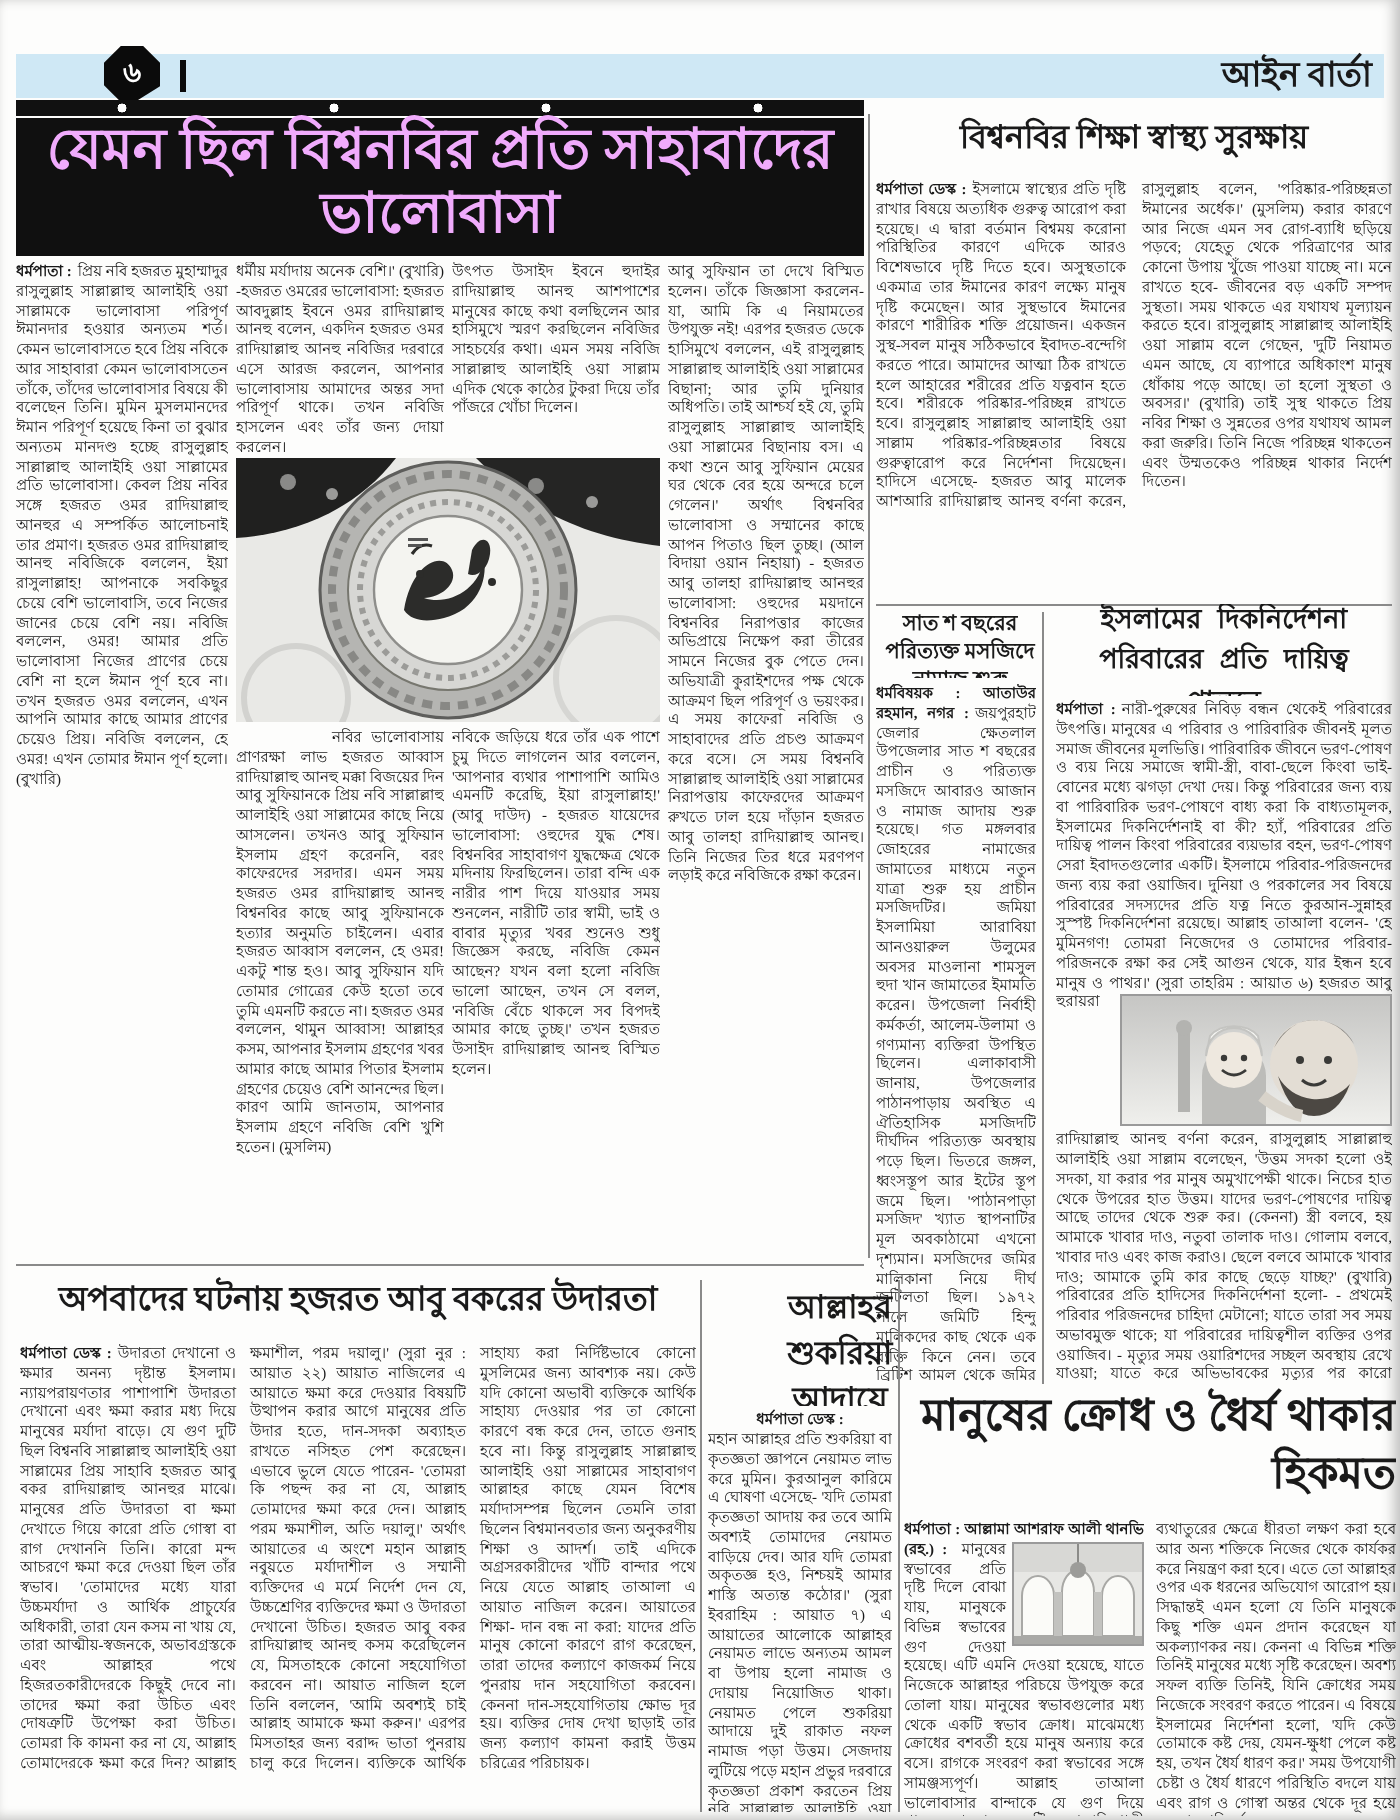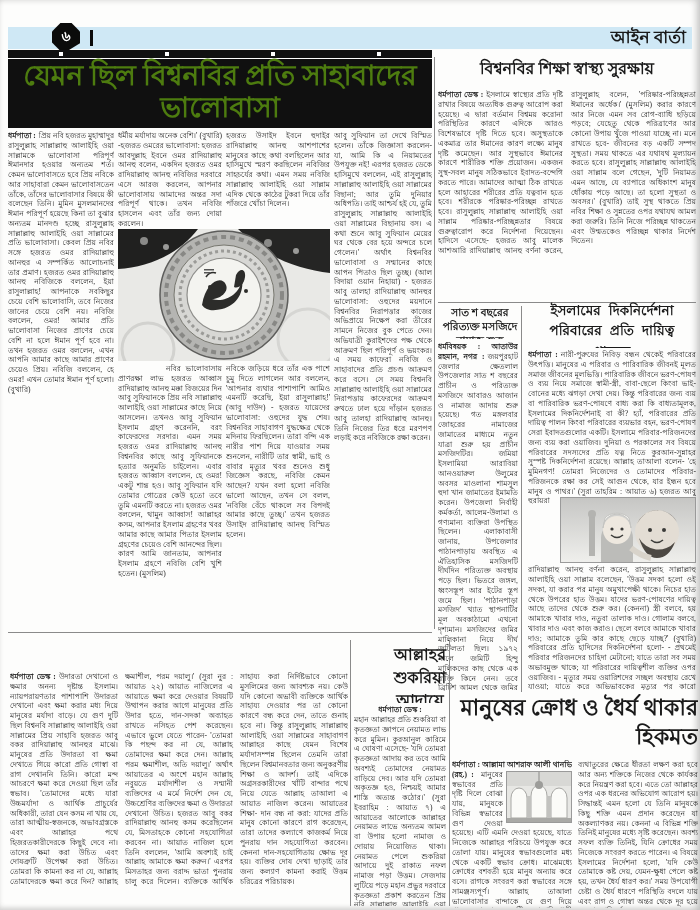--- a/index.html
+++ b/index.html
@@ -21,21 +21,21 @@
          clip-path:polygon(30% 0,70% 0,100% 30%,100% 72%,55% 100%,30% 100%,0 70%,0 30%);
          display:flex;align-items:center;justify-content:center;font-weight:bold;font-size:14px;}
   .bar-sep{position:absolute;left:82px;top:3px;width:3px;height:16px;background:#0b0b0b;}
   .edition-date{position:absolute;left:98px;top:4px;height:22px;display:flex;align-items:center;font-size:14px;margin-top:48px;}
   .masthead{position:absolute;right:6px;top:0;height:22px;display:flex;align-items:center;font-size:17px;font-weight:bold;}
 
   
   .ornament{left:8px;top:50px;width:424px;height:8px;background-color:#111;
             background-image:radial-gradient(circle 2.6px at 50% 50%, #fff 0 2.2px, #111 2.3px);
             background-size:106px 8px;background-repeat:repeat-x;}
-  .main-headline{left:8px;top:59px;width:424px;height:69px;background:var(--headline-bg);color:#4d7c0f;
+  .main-headline{left:8px;top:59px;width:424px;height:69px;background:var(--headline-bg);color:#f0abfc;
                  font-size:28px;font-weight:bold;text-align:center;line-height:1.16;padding-top:1px;}
 
   
   .bodytxt{font-size:7.5px;line-height:1.3;text-align:justify;overflow:hidden;color:#191919;}
   .byl{font-weight:bold;margin-right:3px;}
   .subhead{font-weight:normal;margin-left:48px;}
   .cols2{column-count:2;column-gap:8px;}
   .cols3{column-count:3;column-gap:7px;}
 
   .rule-v{width:1px;background:var(--rule);}
@@ -69,21 +69,21 @@
     <div class="masthead">আইন বার্তা</div>
   </div>
 
   <div class="abs ornament"></div>
   <div class="abs main-headline">যেমন ছিল বিশ্বনবির প্রতি সাহাবাদের ভালোবাসা</div>
 
   <div class="abs bodytxt" style="left:8px;top:131px;width:106px;height:498px;">
     <span class="byl">ধর্মপাতা :</span><span>প্রিয় নবি হজরত মুহাম্মাদুর রাসুলুল্লাহ সাল্লাল্লাহু আলাইহি ওয়া সাল্লামকে ভালোবাসা পরিপূর্ণ ঈমানদার হওয়ার অন্যতম শর্ত। কেমন ভালোবাসতে হবে প্রিয় নবিকে আর সাহাবারা কেমন ভালোবাসতেন তাঁকে, তাঁদের ভালোবাসার বিষয়ে কী বলেছেন তিনি। মুমিন মুসলমানদের ঈমান পরিপূর্ণ হয়েছে কিনা তা বুঝার অন্যতম মানদণ্ড হচ্ছে রাসুলুল্লাহ সাল্লাল্লাহু আলাইহি ওয়া সাল্লামের প্রতি ভালোবাসা। কেবল প্রিয় নবির সঙ্গে হজরত ওমর রাদিয়াল্লাহু আনহুর এ সম্পর্কিত আলোচনাই তার প্রমাণ। হজরত ওমর রাদিয়াল্লাহু আনহু নবিজিকে বললেন, ইয়া রাসুলাল্লাহ! আপনাকে সবকিছুর চেয়ে বেশি ভালোবাসি, তবে নিজের জানের চেয়ে বেশি নয়। নবিজি বললেন, ওমর! আমার প্রতি ভালোবাসা নিজের প্রাণের চেয়ে বেশি না হলে ঈমান পূর্ণ হবে না। তখন হজরত ওমর বললেন, এখন আপনি আমার কাছে আমার প্রাণের চেয়েও প্রিয়। নবিজি বললেন, হে ওমর! এখন তোমার ঈমান পূর্ণ হলো। (বুখারি)</span>
   </div>
   <div class="abs bodytxt" style="left:118px;top:131px;width:104px;height:95px;">ধর্মীয় মর্যাদায় অনেক বেশি।' (বুখারি) -হজরত ওমরের ভালোবাসা: হজরত আবদুল্লাহ ইবনে ওমর রাদিয়াল্লাহু আনহু বলেন, একদিন হজরত ওমর রাদিয়াল্লাহু আনহু নবিজির দরবারে এসে আরজ করলেন, আপনার ভালোবাসায় আমাদের অন্তর সদা পরিপূর্ণ থাকে। তখন নবিজি হাসলেন এবং তাঁর জন্য দোয়া করলেন।</div>
-  <div class="abs bodytxt" style="left:226px;top:131px;width:104px;height:95px;">হজরত উসাইদ ইবনে হুদাইর রাদিয়াল্লাহু আনহু আশপাশের মানুষের কাছে কথা বলছিলেন আর হাসিমুখে স্মরণ করছিলেন নবিজির সাহচর্যের কথা। এমন সময় নবিজি সাল্লাল্লাহু আলাইহি ওয়া সাল্লাম এদিক থেকে কাঠের টুকরা দিয়ে তাঁর পাঁজরে খোঁচা দিলেন।</div>
+  <div class="abs bodytxt" style="left:226px;top:131px;width:104px;height:95px;">উৎপত উসাইদ ইবনে হুদাইর রাদিয়াল্লাহু আনহু আশপাশের মানুষের কাছে কথা বলছিলেন আর হাসিমুখে স্মরণ করছিলেন নবিজির সাহচর্যের কথা। এমন সময় নবিজি সাল্লাল্লাহু আলাইহি ওয়া সাল্লাম এদিক থেকে কাঠের টুকরা দিয়ে তাঁর পাঁজরে খোঁচা দিলেন।</div>
 
   <div class="abs photo" style="left:118px;top:229px;width:212px;height:132px;border:none;">
     <svg width="212" height="132" viewBox="0 0 212 132">
       <rect width="212" height="132" fill="#e9e9e6"></rect>
       <circle cx="30" cy="120" r="26" fill="none" stroke="#d2d2cf" stroke-width="3"></circle>
       <circle cx="190" cy="110" r="30" fill="none" stroke="#d6d6d3" stroke-width="3"></circle>
       <path d="M0,0 H80 C60,26 30,38 0,40 Z" fill="#20201f"></path>
       <path d="M212,0 H120 C150,30 180,40 212,44 Z" fill="#252524"></path>
       <circle cx="26" cy="12" r="4" fill="#8a8a88"></circle>
         <circle cx="48" cy="18" r="3" fill="#9a9a98"></circle>
@@ -151,20 +151,21 @@
         <circle cx="51" cy="31" r="1.6" fill="#3a3a38"></circle>
           <circle cx="61" cy="31" r="1.6" fill="#3a3a38"></circle>
         <path d="M50,37 q6,5 12,0" stroke="#3a3a38" stroke-width="1.4" fill="none"></path>
         <path d="M70,50 q10,8 20,10" stroke="#d8d3ca" stroke-width="6" fill="none"></path>
       </svg>
     </span>
     <span>হজরত আবু হুরায়রা রাদিয়াল্লাহু আনহু বর্ণনা করেন, রাসুলুল্লাহ সাল্লাল্লাহু আলাইহি ওয়া সাল্লাম বলেছেন, 'উত্তম সদকা হলো ওই সদকা, যা করার পর মানুষ অমুখাপেক্ষী থাকে। নিচের হাত থেকে উপরের হাত উত্তম। যাদের ভরণ-পোষণের দায়িত্ব আছে তাদের থেকে শুরু কর। (কেননা) স্ত্রী বলবে, হয় আমাকে খাবার দাও, নতুবা তালাক দাও। গোলাম বলবে, খাবার দাও এবং কাজ করাও। ছেলে বলবে আমাকে খাবার দাও; আমাকে তুমি কার কাছে ছেড়ে যাচ্ছ?' (বুখারি) পরিবারের প্রতি হাদিসের দিকনির্দেশনা হলো- - প্রথমেই পরিবার পরিজনদের চাহিদা মেটানো; যাতে তারা সব সময় অভাবমুক্ত থাকে; যা পরিবারের দায়িত্বশীল ব্যক্তির ওপর ওয়াজিব। - মৃত্যুর সময় ওয়ারিশদের সচ্ছল অবস্থায় রেখে যাওয়া; যাতে করে অভিভাবকের মৃত্যুর পর কারো মুখাপেক্ষী হতে না হয়। - প্রত্যেক দানশীল পদক্ষেপে সদকার সওয়াব লাভ হয়। পুরুষরা পদস্খলন থেকে মুক্ত থাকে। - সঠিকভাবে দান করলে, যে পরিমাণ সম্পদ দান করলে মানুষ অভাবমুক্ত হয়; অধিক প্রয়োজনীয় চাহিদা পূরণ হয়। বিশেষত করে এসএসবিতে পরিজনদের রেগে যাওয়া; যদি পরিবারের প্রত্যেক সদস্য দুনিয়ায় যেমন থাকবে স্বজন তেমনি পরকালের জবাবদিহিতায়ও থাকবে সত্য। আল্লাহ তাআলা মুসলিম উম্মাহকে কুরআনের দিকনির্দেশনা ও হাদিসের ওপর যথাযথ আমল করার তাওফিক দান করুন। পরিবারের প্রতি দুনিয়া ও পরকালের হক যথাযথ আদায় করার তাওফিক দান করুন। আমিন।</span>
   </div>
 
   <div class="abs rule-h" style="left:8px;top:632px;width:424px;"></div>
+  <div class="abs head-abubakar">অপবাদের ঘটনায় হজরত আবু বকরের উদারতা</div>
   <div class="abs bodytxt cols3" style="left:10px;top:672px;width:338px;height:234px;">
     <span class="byl">ধর্মপাতা ডেস্ক :</span><span>উদারতা দেখানো ও ক্ষমার অনন্য দৃষ্টান্ত ইসলাম। ন্যায়পরায়ণতার পাশাপাশি উদারতা দেখানো এবং ক্ষমা করার মধ্য দিয়ে মানুষের মর্যাদা বাড়ে। যে গুণ দুটি ছিল বিশ্বনবি সাল্লাল্লাহু আলাইহি ওয়া সাল্লামের প্রিয় সাহাবি হজরত আবু বকর রাদিয়াল্লাহু আনহুর মাঝে। মানুষের প্রতি উদারতা বা ক্ষমা দেখাতে গিয়ে কারো প্রতি গোস্বা বা রাগ দেখাননি তিনি। কারো মন্দ আচরণে ক্ষমা করে দেওয়া ছিল তাঁর স্বভাব। 'তোমাদের মধ্যে যারা উচ্চমর্যাদা ও আর্থিক প্রাচুর্যের অধিকারী, তারা যেন কসম না খায় যে, তারা আত্মীয়-স্বজনকে, অভাবগ্রস্তকে এবং আল্লাহর পথে হিজরতকারীদেরকে কিছুই দেবে না। তাদের ক্ষমা করা উচিত এবং দোষত্রুটি উপেক্ষা করা উচিত। তোমরা কি কামনা কর না যে, আল্লাহ তোমাদেরকে ক্ষমা করে দিন? আল্লাহ ক্ষমাশীল, পরম দয়ালু।' (সুরা নুর : আয়াত ২২) আয়াত নাজিলের এ আয়াতে ক্ষমা করে দেওয়ার বিষয়টি উত্থাপন করার আগে মানুষের প্রতি উদার হতে, দান-সদকা অব্যাহত রাখতে নসিহত পেশ করেছেন। এভাবে ভুলে যেতে পারেন- 'তোমরা কি পছন্দ কর না যে, আল্লাহ তোমাদের ক্ষমা করে দেন। আল্লাহ পরম ক্ষমাশীল, অতি দয়ালু।' অর্থাৎ আয়াতের এ অংশে মহান আল্লাহ নবুয়তে মর্যাদাশীল ও সম্মানী ব্যক্তিদের এ মর্মে নির্দেশ দেন যে, উচ্চশ্রেণির ব্যক্তিদের ক্ষমা ও উদারতা দেখানো উচিত। হজরত আবু বকর রাদিয়াল্লাহু আনহু কসম করেছিলেন যে, মিসতাহকে কোনো সহযোগিতা করবেন না। আয়াত নাজিল হলে তিনি বললেন, 'আমি অবশ্যই চাই আল্লাহ আমাকে ক্ষমা করুন।' এরপর মিসতাহর জন্য বরাদ্দ ভাতা পুনরায় চালু করে দিলেন। ব্যক্তিকে আর্থিক সাহায্য করা নির্দিষ্টভাবে কোনো মুসলিমের জন্য আবশ্যক নয়। কেউ যদি কোনো অভাবী ব্যক্তিকে আর্থিক সাহায্য দেওয়ার পর তা কোনো কারণে বন্ধ করে দেন, তাতে গুনাহ হবে না। কিন্তু রাসুলুল্লাহ সাল্লাল্লাহু আলাইহি ওয়া সাল্লামের সাহাবাগণ আল্লাহর কাছে যেমন বিশেষ মর্যাদাসম্পন্ন ছিলেন তেমনি তারা ছিলেন বিশ্বমানবতার জন্য অনুকরণীয় শিক্ষা ও আদর্শ। তাই এদিকে অগ্রসরকারীদের খাঁটি বান্দার পথে নিয়ে যেতে আল্লাহ তাআলা এ আয়াত নাজিল করেন। আয়াতের শিক্ষা- দান বন্ধ না করা: যাদের প্রতি মানুষ কোনো কারণে রাগ করেছেন, তারা তাদের কল্যাণে কাজকর্ম নিয়ে পুনরায় দান সহযোগিতা করবেন। কেননা দান-সহযোগিতায় ক্ষোভ দূর হয়। ব্যক্তির দোষ দেখা ছাড়াই তার জন্য কল্যাণ কামনা করাই উত্তম চরিত্রের পরিচায়ক।</span>
   </div>
   <div class="abs rule-v" style="left:350px;top:640px;height:266px;"></div>
 
   <div class="abs head-shukriya">আল্লাহর শুকরিয়া আদায়ে নামাজ ও দোয়া</div>
   <div class="abs byline-center" style="left:354px;top:704px;width:92px;">ধর্মপাতা ডেস্ক :</div>
   <div class="abs bodytxt" style="left:354px;top:715px;width:92px;height:191px;">মহান আল্লাহর প্রতি শুকরিয়া বা কৃতজ্ঞতা জ্ঞাপনে নেয়ামত লাভ করে মুমিন। কুরআনুল কারিমে এ ঘোষণা এসেছে- 'যদি তোমরা কৃতজ্ঞতা আদায় কর তবে আমি অবশ্যই তোমাদের নেয়ামত বাড়িয়ে দেব। আর যদি তোমরা অকৃতজ্ঞ হও, নিশ্চয়ই আমার শাস্তি অত্যন্ত কঠোর।' (সুরা ইবরাহিম : আয়াত ৭) এ আয়াতের আলোকে আল্লাহর নেয়ামত লাভে অন্যতম আমল বা উপায় হলো নামাজ ও দোয়ায় নিয়োজিত থাকা। নেয়ামত পেলে শুকরিয়া আদায়ে দুই রাকাত নফল নামাজ পড়া উত্তম। সেজদায় লুটিয়ে পড়ে মহান প্রভুর দরবারে কৃতজ্ঞতা প্রকাশ করতেন প্রিয় নবি সাল্লাল্লাহু আলাইহি ওয়া সাল্লাম। আল্লাহ তাআলা আমাদের সবাইকে শুকরিয়া আদায়ের তাওফিক দান করুন। আমিন।</div>
   <div class="abs rule-v" style="left:449px;top:640px;height:266px;"></div>
 

